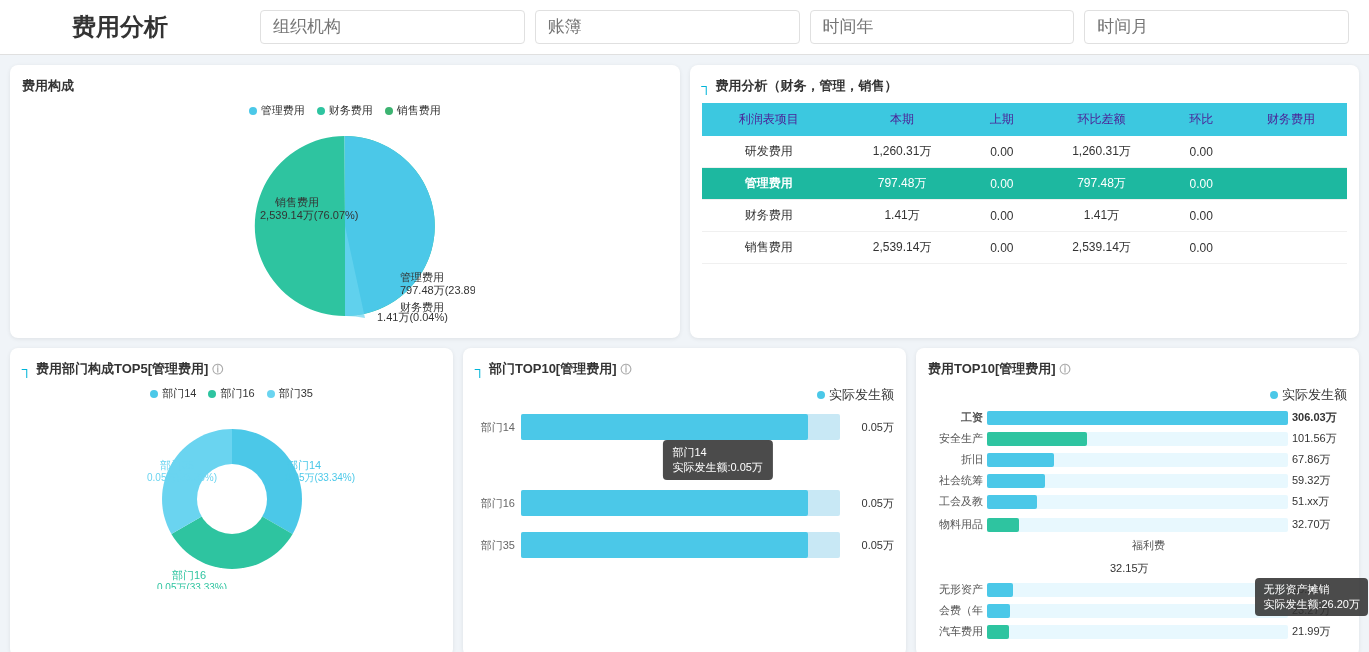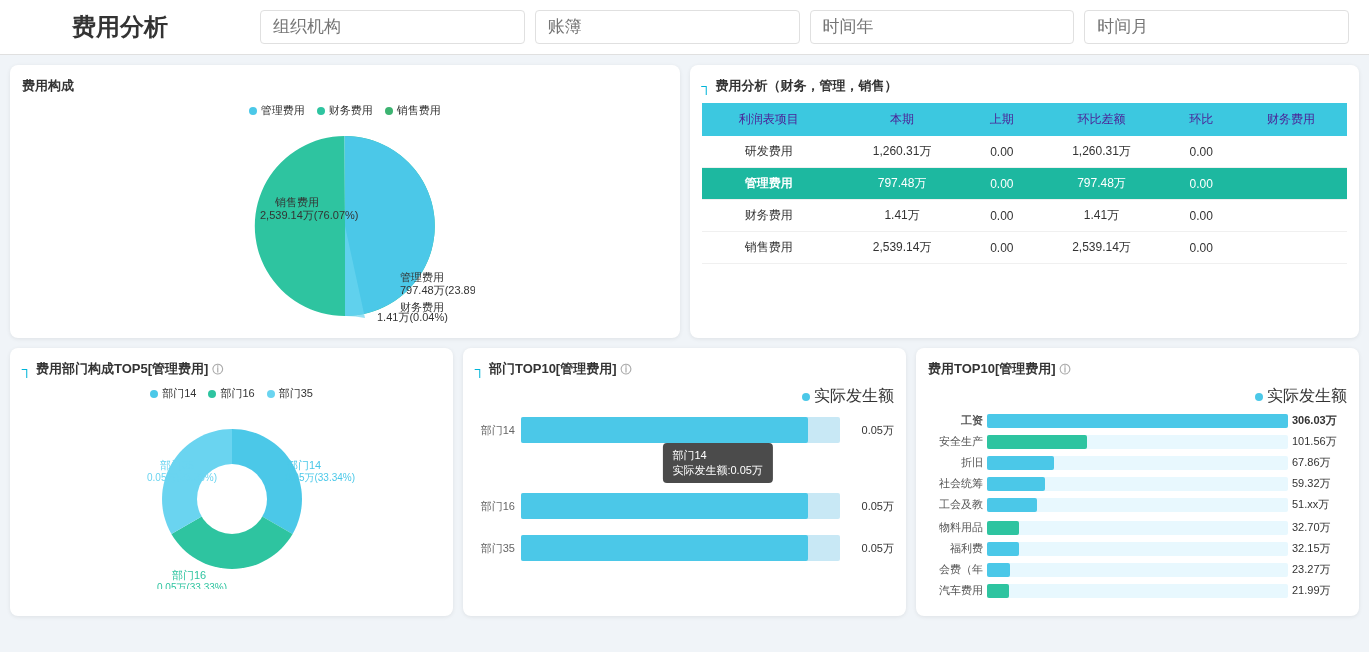--- a/index.html
+++ b/index.html
@@ -198,21 +198,21 @@
     .info-icon {
       color: #aaa;
       font-size: 11px;
       cursor: pointer;
     }
 
     .legend-right {
       display: flex;
       justify-content: flex-end;
       gap: 12px;
-      font-size: 16px;
+      font-size: 13px;
       margin-bottom: 6px;
     }
 
     
     .pie-label {
       font-size: 11px;
       fill: #333;
     }
 
     
@@ -474,29 +474,37 @@
     <div class="expense-value">51.xx万</div>
   </div>
           <div class="expense-bar-row expense-row-relative" style="position: relative; margin-top: 8px;">
     <div class="expense-label">物料用品</div>
     <div class="expense-bar-track">
       <div style="height:100%;width:10.68522693853544%;background:#2ec4a0;border-radius:2px;"></div>
 
     </div>
     <div class="expense-value">32.70万</div>
   </div>
-          <div class="expense-bar-row expense-row-relative" style="position: relative;">
+          <div class="expense-bar-row expense-row-relative" style="position: relative; flex-direction: column;">
     <div class="expense-label">福利费</div>
     <div class="expense-bar-track">
       <div style="height:100%;width:10.50550599614417%;background:#4bc8e8;border-radius:2px;"></div>
 
     </div>
     <div class="expense-value">32.15万</div>
   </div>
           <div class="expense-bar-row expense-row-relative" style="position: relative;">
+    <div class="expense-label">无形资产</div>
+    <div class="expense-bar-track">
+      <div style="height:100%;width:8.561252164820443%;background:#4bc8e8;border-radius:2px;"></div>
+      <div style="position:absolute;background:rgba(50,50,50,0.88);color:white;border-radius:4px;padding:4px 8px;font-size:11px;right:-80px;top:-5px;white-space:nowrap;z-index:10;">无形资产摊销<br>实际发生额:26.20万</div>
+    </div>
+    <div class="expense-value">26.20万</div>
+  </div>
+          <div class="expense-bar-row expense-row-relative" style="position: relative;">
     <div class="expense-label">会费（年</div>
     <div class="expense-bar-track">
       <div style="height:100%;width:7.603829689899684%;background:#4bc8e8;border-radius:2px;"></div>
 
     </div>
     <div class="expense-value">23.27万</div>
   </div>
           <div class="expense-bar-row expense-row-relative" style="position: relative;">
     <div class="expense-label">汽车费用</div>
     <div class="expense-bar-track">

